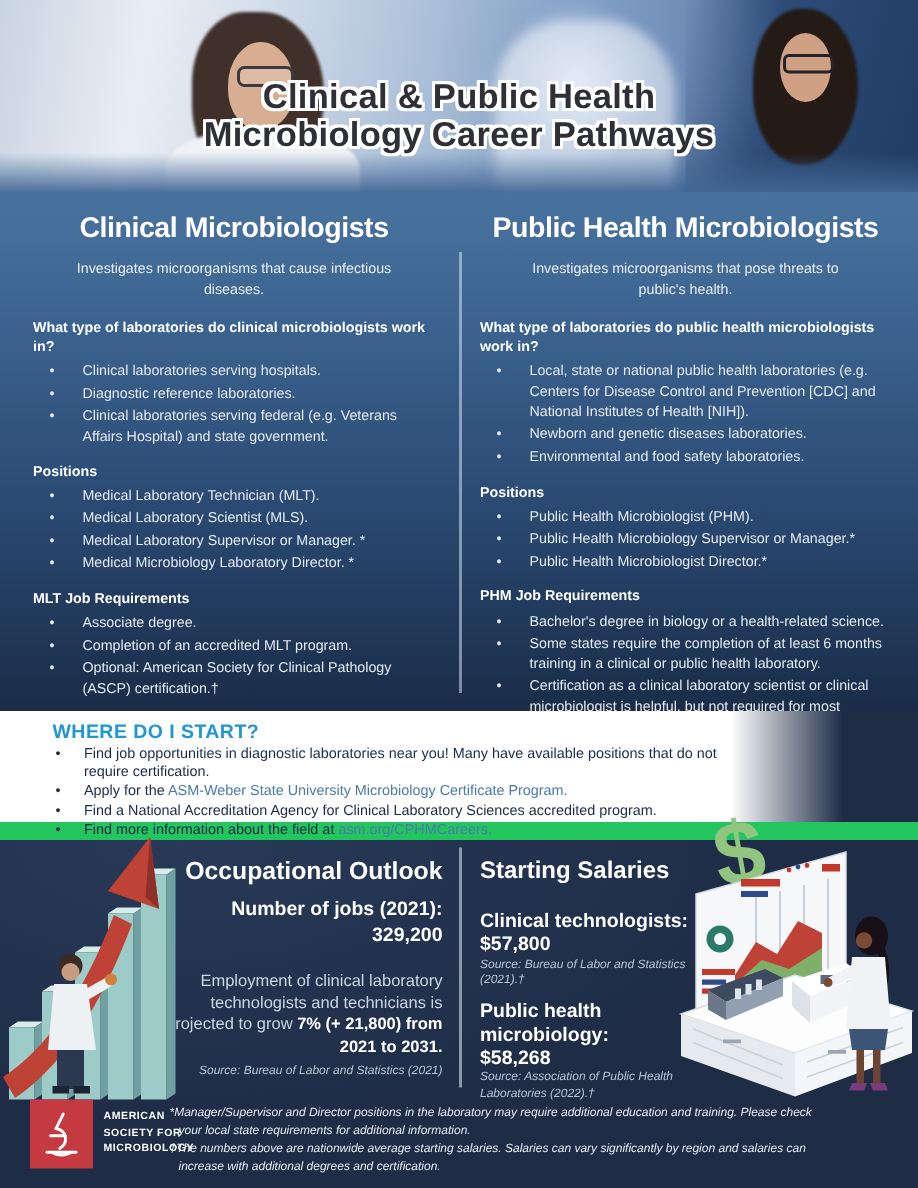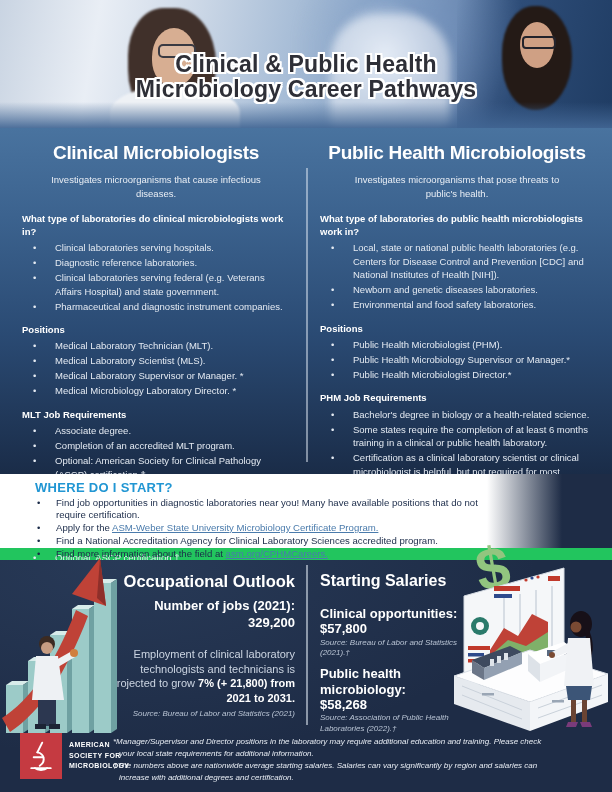--- a/index.html
+++ b/index.html
@@ -61,21 +61,21 @@
 
   
   .start-band{position:absolute;top:474px;left:0;width:612px;height:74px;background:#ffffff;}
   .start-fade{position:absolute;right:0;top:0;width:125px;height:100%;
     background:linear-gradient(90deg,rgba(30,44,70,0) 0%,#1e2c46 60%);}
   .start-heading{position:absolute;left:35px;top:6px;margin:0;font-size:13px;font-weight:bold;
     letter-spacing:.3px;color:#2196d3;}
   .start-list{position:absolute;left:35px;top:23px;width:472px;list-style:none;margin:0;padding:0;}
   .start-list li{position:relative;padding-left:21px;font-size:9.6px;line-height:1.24;margin-bottom:1px;color:#1b2b49;}
   .start-list li::before{content:"\2022";position:absolute;left:2px;top:0;color:#1b2b49;}
-  .start-link{color:#4a7bac;text-decoration:underline;cursor:pointer;}
+  .start-link{color:#4a7bac;cursor:pointer;}
 
   
   .bottom{position:absolute;top:560px;left:0;width:612px;height:232px;background:#1e2c46;}
   .bottom::before{content:"";position:absolute;inset:0;
     background:radial-gradient(ellipse at 20% 0%,rgba(70,100,140,.25),rgba(0,0,0,0) 60%);}
   .outlook{position:absolute;left:95px;top:12px;width:200px;text-align:right;color:#ffffff;}
   .outlook h2{margin:0 0 7px;font-size:16.5px;font-weight:bold;white-space:nowrap;}
   .outlook-jobs{font-size:13px;font-weight:bold;line-height:1.3;}
   .outlook-body{margin:15px 0 3px;font-size:11px;line-height:1.35;color:#ccd5e2;}
   .outlook-body b{color:#ffffff;}
@@ -126,21 +126,20 @@
 
     <div class="col col-left">
       <h2 class="col-title">Clinical Microbiologists</h2>
       <p class="col-intro">Investigates microorganisms that cause infectious diseases.</p>
 
       <h3>What type of laboratories do clinical microbiologists work in?</h3>
       <ul>
         <li>Clinical laboratories serving hospitals.</li>
         <li>Diagnostic reference laboratories.</li>
         <li>Clinical laboratories serving federal (e.g. Veterans Affairs Hospital) and state government.</li>
-        <li>Pharmaceutical and diagnostic instrument companies.</li>
       </ul>
 
       <h3>Positions</h3>
       <ul>
         <li>Medical Laboratory Technician (MLT).</li>
         <li>Medical Laboratory Scientist (MLS).</li>
         <li>Medical Laboratory Supervisor or Manager. *</li>
         <li>Medical Microbiology Laboratory Director. *</li>
       </ul>
 
@@ -259,21 +258,21 @@
         <div>329,200</div>
       </div>
       <p class="outlook-body"><span>Employment of clinical laboratory technologists and technicians is projected to grow </span><b>7% (+ 21,800) from 2021 to 2031.</b></p>
       <div class="source-note">Source: Bureau of Labor and Statistics (2021)</div>
     </div>
 
     <div class="bottom-divider"></div>
 
     <div class="salaries">
       <h2>Starting Salaries</h2>
-      <div class="sal-label">Clinical opportunities:</div>
+      <div class="sal-label">Clinical technologists:</div>
       <div class="sal-value">$57,800</div>
       <div class="source-note">Source: Bureau of Labor and Statistics (2021).†</div>
       <div class="sal-label">Public health microbiology:</div>
       <div class="sal-value">$58,268</div>
       <div class="source-note">Source: Association of Public Health Laboratories (2022).†</div>
     </div>
 
     <svg class="illus-right" viewBox="0 0 158 208" aria-hidden="true">
       <text x="28" y="64" font-size="60" font-weight="bold" fill="#92c57f" transform="rotate(-10 28 64)">$</text>
       <g>

